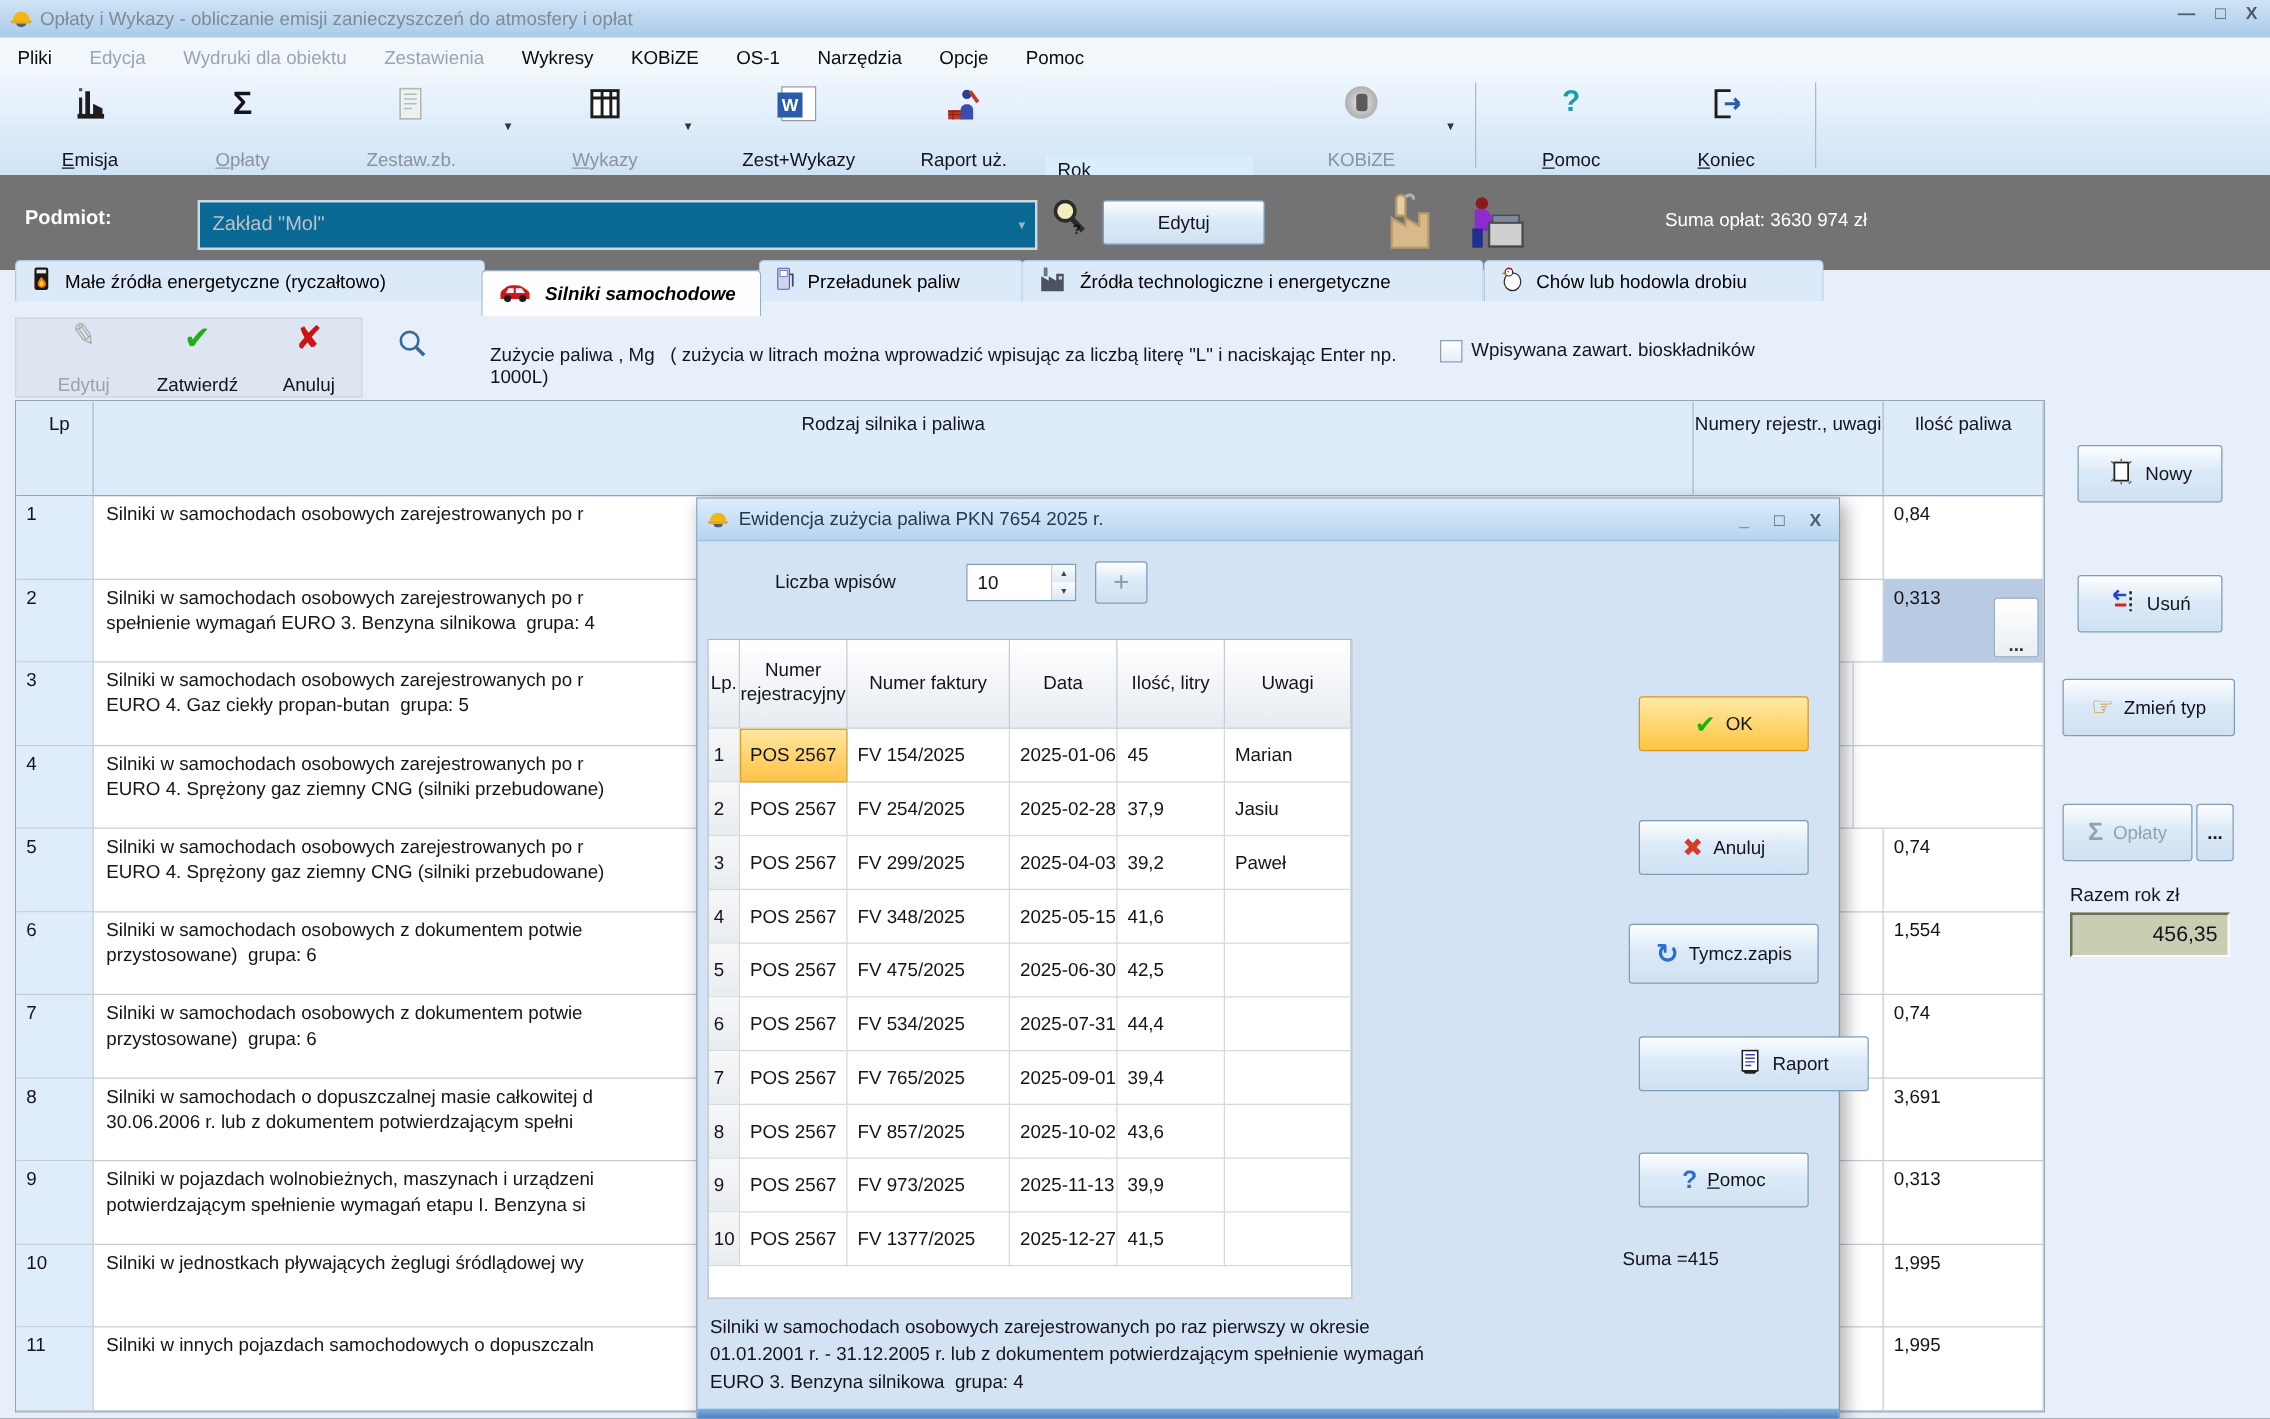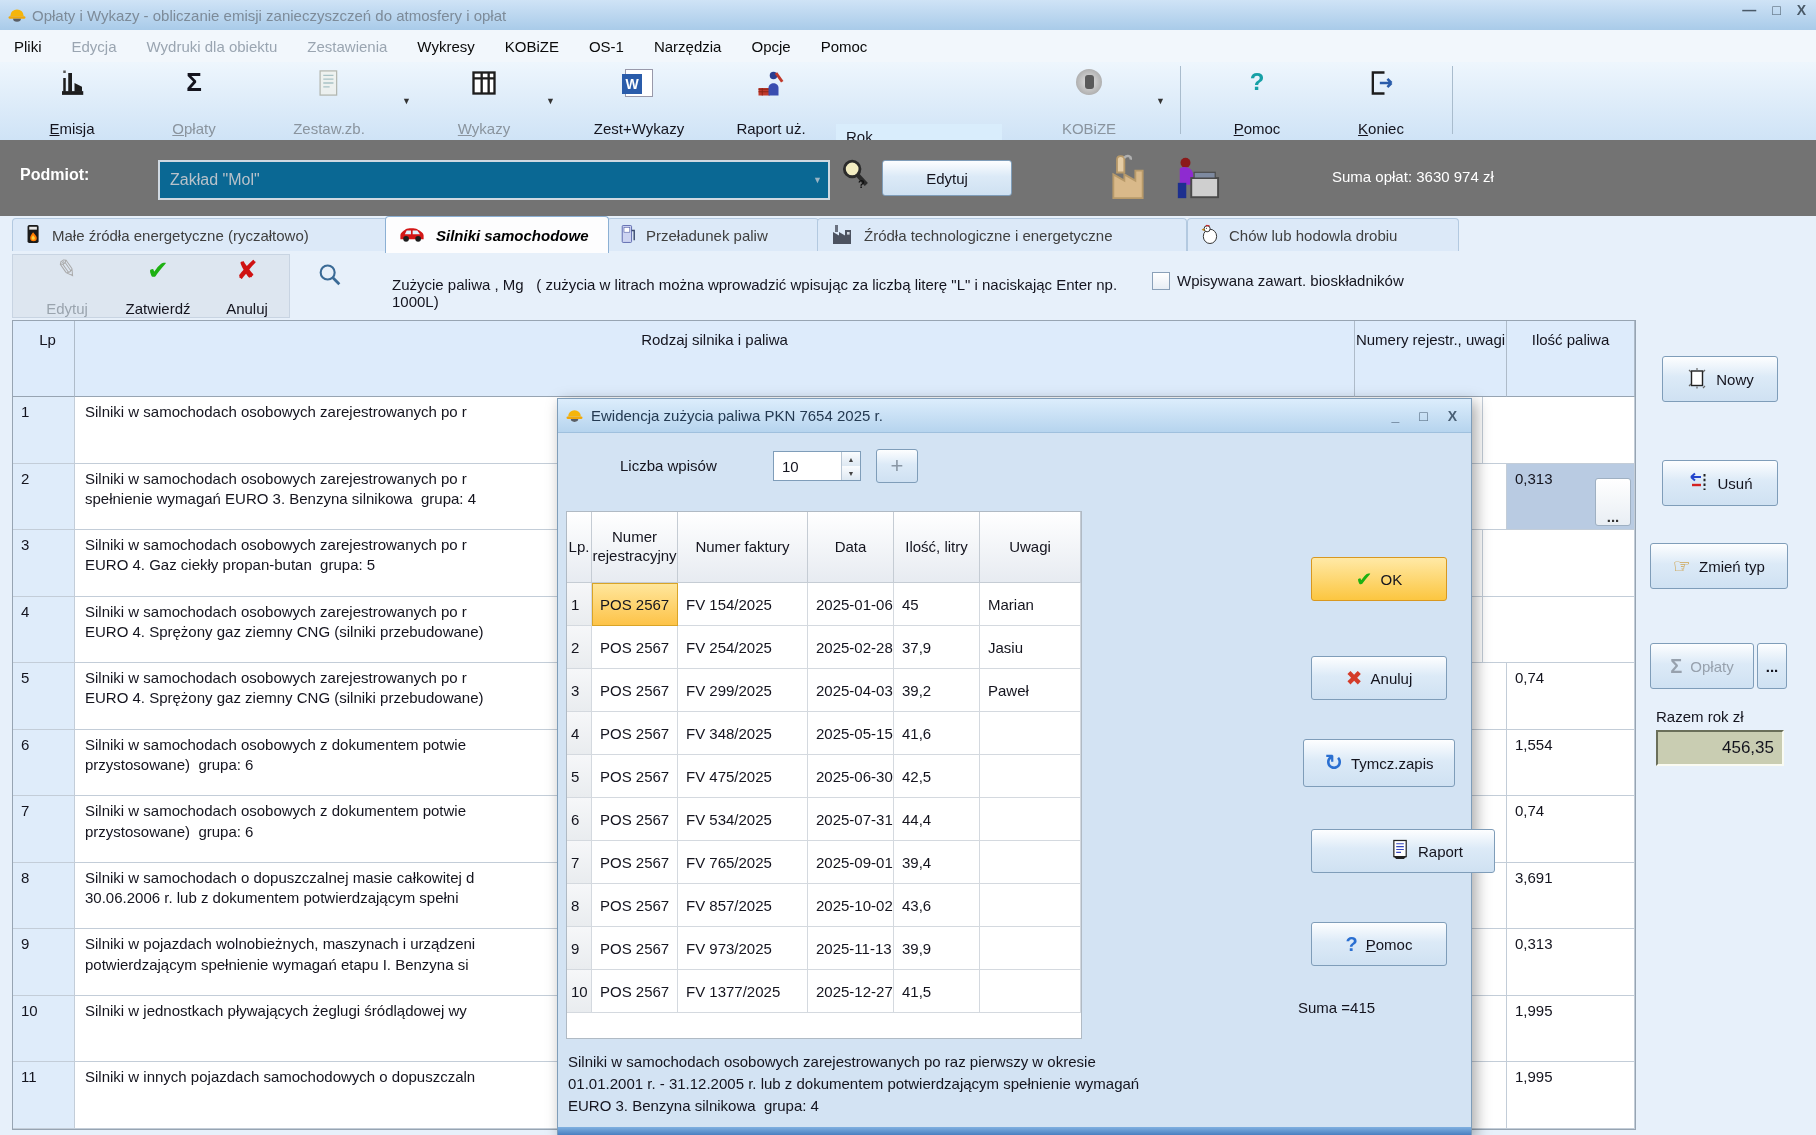--- a/index.html
+++ b/index.html
@@ -46,22 +46,22 @@
   .podmiot .plabel{position:absolute;left:20px;top:26px;color:#fff;font-weight:bold;font-size:16px;}
   .pcombo{position:absolute;left:158px;top:20px;width:668px;height:36px;background:#0a6894;
     border:2px solid #cfd9e2;display:flex;align-items:center;}
   .pcombo .pval{color:#b9c2ca;padding-left:10px;font-size:16px;}
   .pcombo .pc-arrow{margin-left:auto;margin-right:6px;font-size:9px;color:#9ab4c4;}
   .btn{background:linear-gradient(#fdfeff,#dceaf7 45%,#cfe1f2);border:1px solid #7f9db9;
     border-radius:3px;display:flex;align-items:center;justify-content:center;gap:8px;font-size:15px;}
   .psuma{position:absolute;left:1332px;top:28px;color:#fff;font-size:15px;}
   .search-q{position:absolute;font-size:11px;font-weight:bold;color:#111;}
   
-  .tab{position:absolute;top:218px;height:32px;display:flex;align-items:center;gap:10px;
-    padding:0 12px;color:#404040;background:#dce9f8;border:1px solid #b3c9e0;
+  .tab{position:absolute;top:208px;height:32px;display:flex;align-items:center;gap:10px;
+    padding:0 12px;color:#000000;background:#dce9f8;border:1px solid #b3c9e0;
     border-bottom:none;border-radius:4px 4px 0 0;}
   .tab.active{top:216px;height:36px;background:#fdfdfe;color:#000;font-weight:bold;z-index:3;
     border-color:#8cb0d4;font-style:italic;}
   
   .spanel{left:12px;top:254px;width:276px;height:62px;background:#dde6f0;border:1px solid #c8d4e2;}
   .sbtn{position:absolute;top:0;height:60px;display:flex;flex-direction:column;align-items:center;
     justify-content:space-between;padding:2px 0;}
   .sbtn .slabel{font-size:15px;}
   .sbtn.disabled .slabel{color:#9aa4ae;}
   .icon-pencil{font-size:24px;color:#a9a9a9;transform:rotate(10deg);line-height:24px;}
@@ -382,20 +382,21 @@
       <div class="cell c-ilosc" style="padding-top:10px;justify-content:center;display:flex;">Ilość paliwa</div>
     </div>
 
     <div class="mt-row">
       <div class="cell c-lp">1</div>
       <div class="cell c-rodzaj">
           <span class="rline">Silniki w samochodach osobowych zarejestrowanych po r</span>
           <span class="rline"></span>
         </div>
       <div class="cell c-num"></div>
+      <div class="cell c-ilosc"><span>0,84</span></div>
     </div>
     <div class="mt-row">
       <div class="cell c-lp">2</div>
       <div class="cell c-rodzaj">
           <span class="rline">Silniki w samochodach osobowych zarejestrowanych po r</span>
           <span class="rline">spełnienie wymagań EURO 3. Benzyna silnikowa  grupa: 4</span>
         </div>
       <div class="cell c-num"></div>
       <div class="cell c-ilosc selected"><span>0,313</span>
         <span class="dots-btn">...</span>

